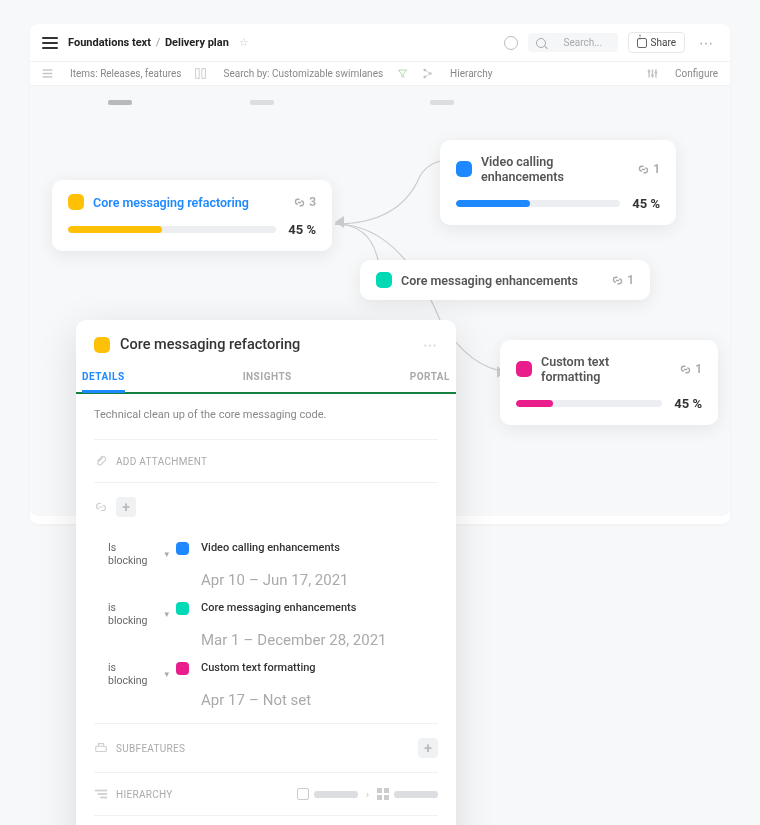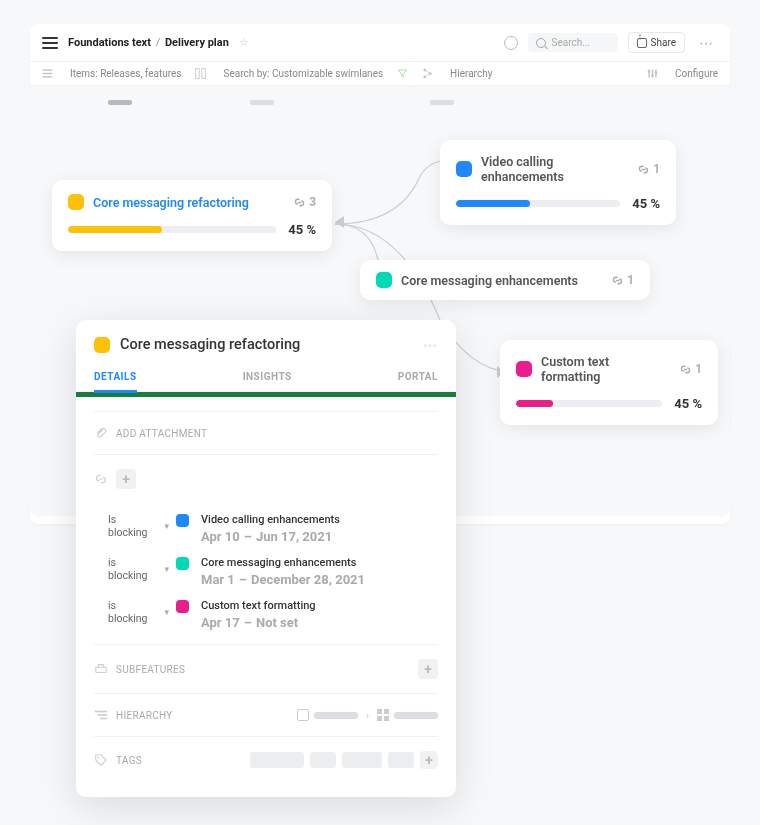--- a/index.html
+++ b/index.html
@@ -38,21 +38,21 @@
     }
     .breadcrumb { font-size: 11px; font-weight: 700; color: #222; }
     .breadcrumb .sep { color: #999; font-weight: 400; padding: 0 2px; }
     .star-icon { color: #ccc; font-size: 11px; cursor: pointer; }
     .topbar-spacer { flex: 1; }
     .comment-btn {
       width: 14px; height: 14px; border: 1.5px solid #bbb; border-radius: 50%;
       position: relative; cursor: pointer;
     }
     .search-box {
-      display: flex; align-items: center; gap: 6px;
+      display: flex; align-items: center; gap: 18px;
       background: #f5f6f7; border-radius: 4px; padding: 4px 8px;
       font-size: 10px; color: #aaa; width: 90px;
     }
     .search-icon { width: 10px; height: 10px; border: 1.4px solid #aaa; border-radius: 50%; position: relative; }
     .search-icon::after { content: ""; position: absolute; width: 4px; height: 1.4px; background: #aaa; transform: rotate(45deg); bottom: -2px; right: -3px; }
     .share-btn {
       display: flex; align-items: center; gap: 4px;
       border: 1px solid #e6e7e9; border-radius: 4px; padding: 4px 8px;
       font-size: 10px; color: #444; cursor: pointer;
     }
@@ -119,21 +119,21 @@
       top: 320px; left: 76px;
       width: 380px;
       background: #fff;
       border-radius: 10px;
       box-shadow: 0 10px 40px rgba(0,0,0,0.12);
       padding: 0;
     }
     .panel-head { display: flex; align-items: center; gap: 10px; padding: 16px 18px 10px; }
     .panel-title { font-size: 14.5px; font-weight: 500; color: #333; flex: 1; }
     .panel-more { color: #ccc; cursor: pointer; font-size: 14px; letter-spacing: 1px; }
-    .tabs { display: flex; border-bottom: 5px solid #15803d; padding: 0 18px; }
+    .tabs { display: flex; border-bottom: 2px solid #15803d; padding: 0 6px; }
     .tab { font-size: 10px; font-weight: 700; letter-spacing: 0.5px; color: #aaa; padding: 8px 0; margin-right: 40px; cursor: pointer; }
     .tab:last-child { margin-right: 0; }
     .tab.active { color: #1e88ff; border-bottom: 3px solid #1e88ff; margin-bottom: -1px; }
     .tabs-flex { display: flex; justify-content: space-between; width: 100%; }
     .panel-body { padding: 14px 18px; }
     .desc { font-size: 11px; color: #888; margin-bottom: 18px; }
     .section { border-top: 1px solid #f0f1f3; padding: 14px 0; display: flex; align-items: center; gap: 8px; }
     .section-icon { width: 14px; height: 14px; opacity: 0.4; }
     .section-label { font-size: 10px; font-weight: 400; color: #aaa; letter-spacing: 0.3px; flex: 1; }
     .chevron { color: #aaa; font-size: 10px; }
@@ -142,21 +142,21 @@
       display: flex; align-items: center; justify-content: center;
       color: #bbb; font-size: 14px; font-weight: 700; cursor: pointer;
     }
     .dep-list { padding: 4px 0 8px 0; }
     .dep-item { display: flex; align-items: flex-start; gap: 12px; padding: 6px 0; }
     .dep-rel { font-size: 10.5px; color: #666; width: 70px; display: flex; align-items: center; gap: 17px; padding-left: 14px; }
     .dep-rel .ch { color: #aaa; font-size: 9px; }
     .dep-dot { width: 13px; height: 13px; border-radius: 4px; margin-top: 1px; }
     .dep-info { flex: 1; }
     .dep-name { font-size: 11px; color: #333; font-weight: 500; }
-    .dep-dates { font-size: 13px; color: #aaa; margin-top: 3px; font-weight: bold; }
+    .dep-dates { font-size: 15px; color: #aaa; margin-top: 17px; }
     .dep-dates .dash { padding: 0 4px; }
     .placeholder-bar { background: #dcdde0; border-radius: 3px; height: 7px; }
     .hierarchy-row { display: flex; align-items: center; gap: 8px; padding: 0; }
     .ph-block { display: flex; align-items: center; gap: 5px; }
     .ph-icon { width: 12px; height: 12px; border: 1.5px solid #ccc; border-radius: 2px; }
     .tags-row { display: flex; gap: 6px; align-items: center; }
     .tag-ph { background: #eceef0; border-radius: 3px; height: 16px; }
   </style>
 </head>
 <body>
@@ -324,20 +324,21 @@
     <div class="panel-more">⋯</div>
   </div>
   <div class="tabs">
     <div class="tabs-flex">
       <div class="tab active">DETAILS</div>
       <div class="tab">INSIGHTS</div>
       <div class="tab">PORTAL</div>
     </div>
   </div>
   <div class="panel-body">
+    <div class="desc">Technical clean up of the core messaging code.</div>
 
     <div class="section">
       <svg class="section-icon" viewBox="0 0 16 16">
           <path d="M10 4 L5 9 A2 2 0 0 0 8 12 L13 7 A3 3 0 0 0 9 3 L4 8" fill="none" stroke="#888" stroke-width="1.3"></path>
         </svg>
       <div class="section-label">ADD ATTACHMENT</div>
     </div>
 
     <div class="section">
       <svg class="section-icon" viewBox="0 0 16 16">

